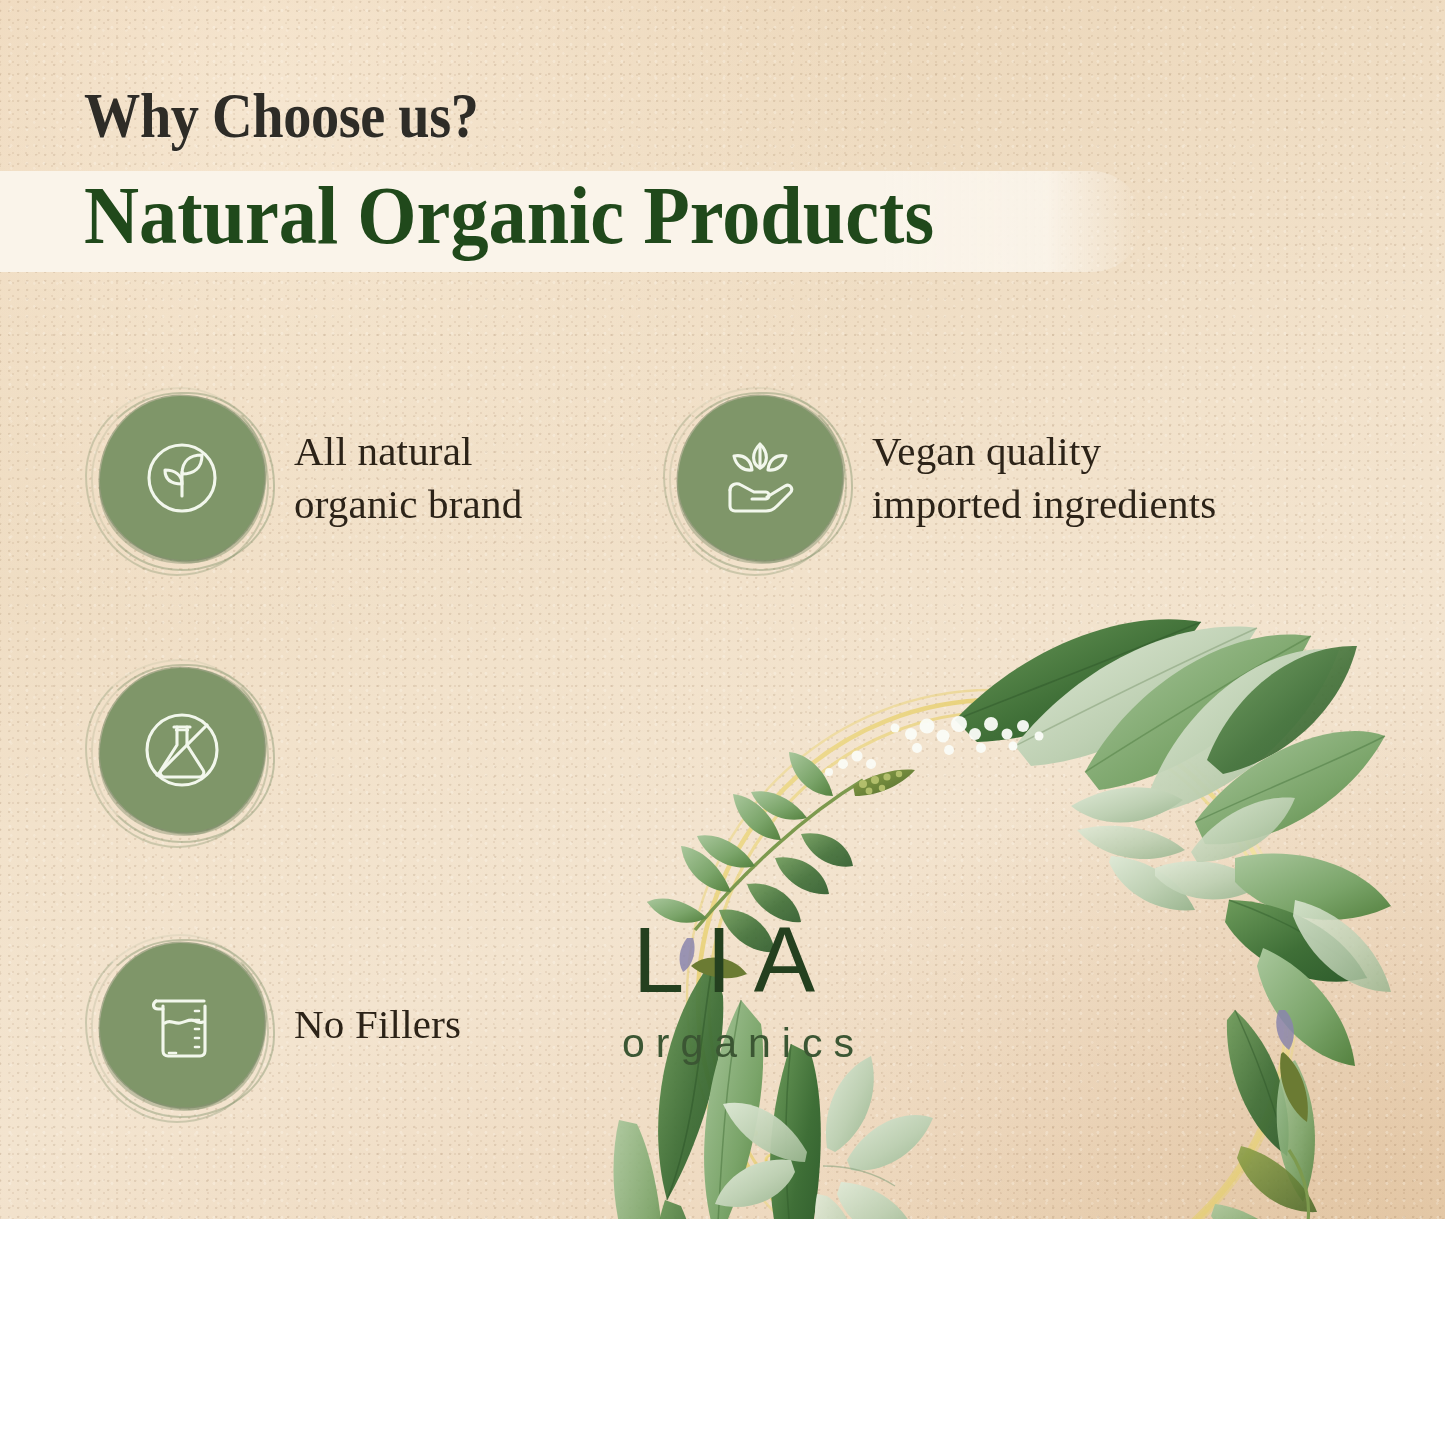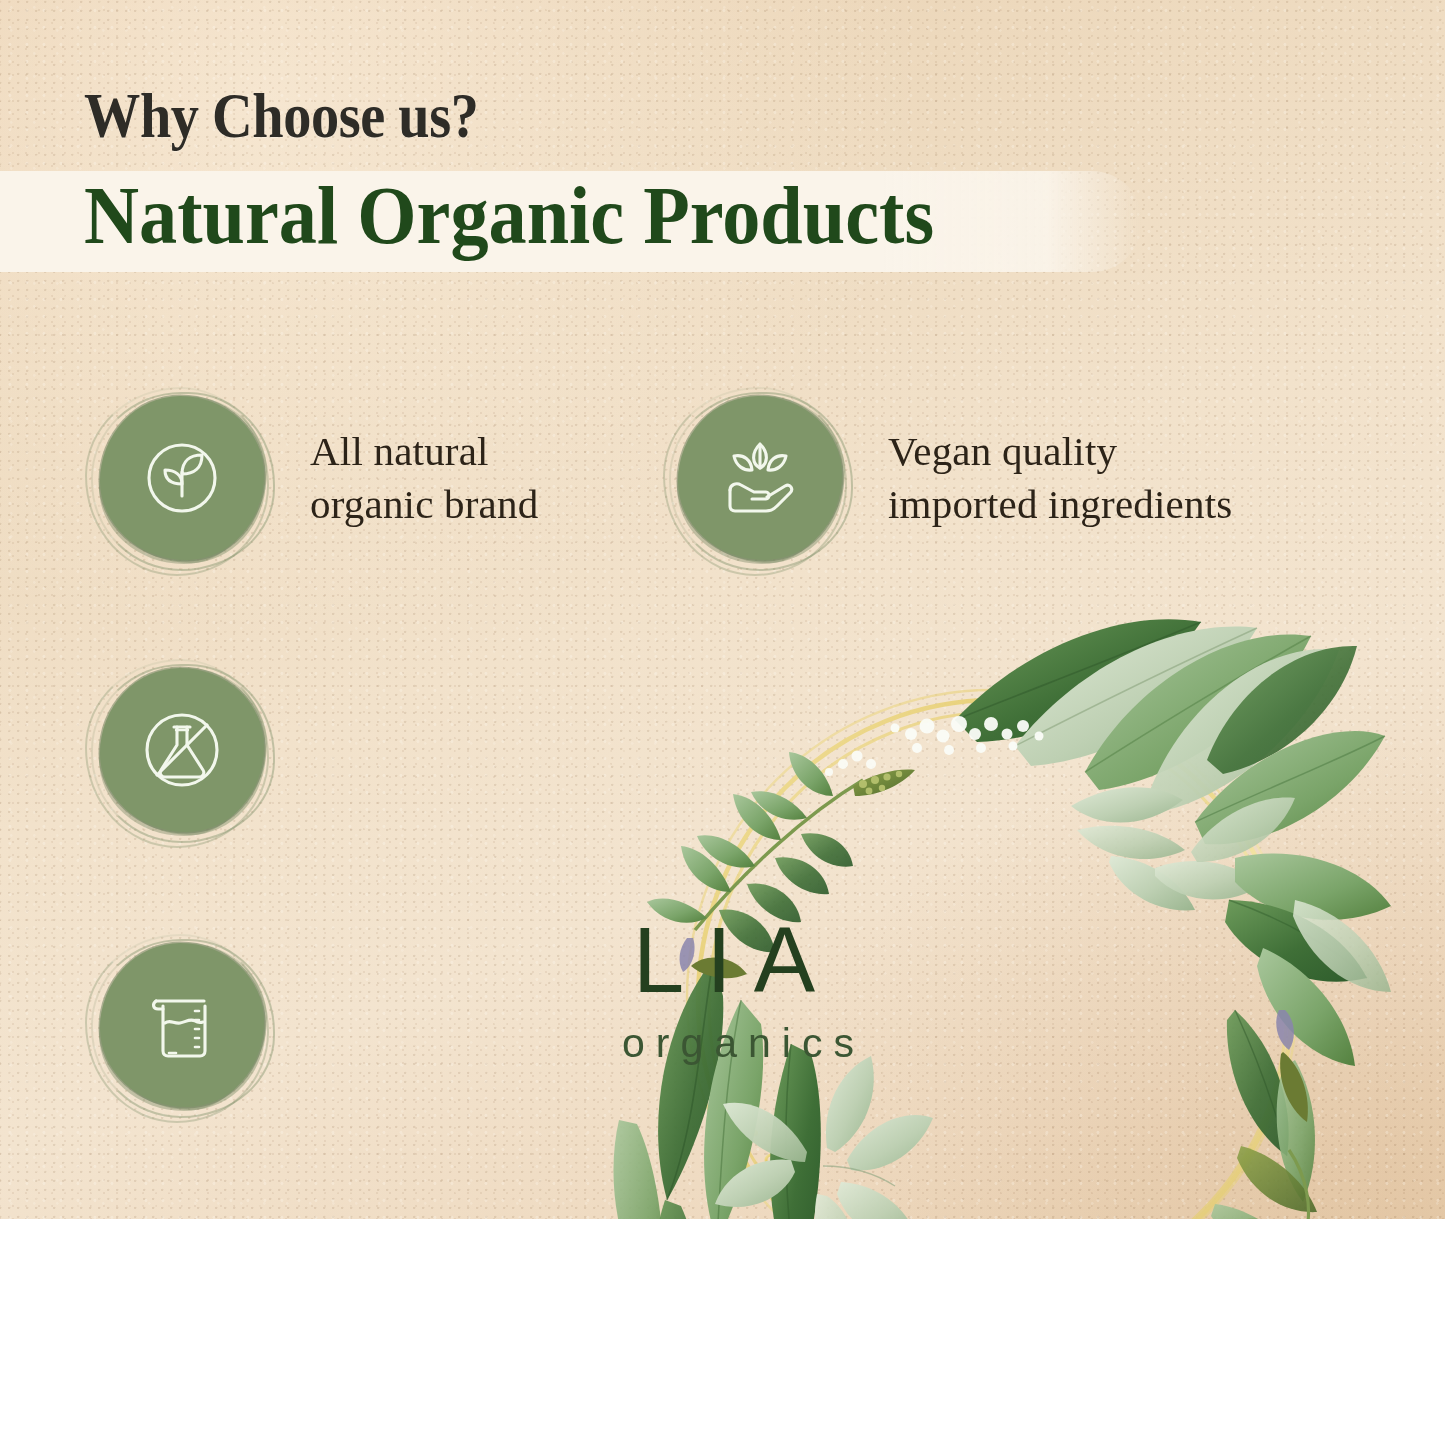--- a/index.html
+++ b/index.html
@@ -118,21 +118,21 @@
     border-top-color:rgba(116,136,97,.10);
   }
   .badge .glyph{
     position:relative; z-index:3;
     width:100px; height:100px;
     display:flex; align-items:center; justify-content:center;
   }
   .badge .glyph svg{ width:100%; height:100%; display:block; }
 
   .ftext{
-    margin-left:40px;
+    margin-left:24px;
     font-family:"Liberation Serif", serif;
     font-size:41px;
     line-height:1.30;
     color:#2c2318;
     white-space:pre-line;
     letter-spacing:.2px;
   }
 
   
   .f0{ left:94px;  top:390px; }
@@ -260,20 +260,21 @@
 
             <path d="M63 36 L67 36" stroke-width="2.6"></path>
             <path d="M63 45 L67 45" stroke-width="2.6"></path>
             <path d="M63 54 L67 54" stroke-width="2.6"></path>
             <path d="M63 63 L67 63" stroke-width="2.6"></path>
             <path d="M63 72 L67 72" stroke-width="2.6"></path>
             <path d="M37 78 L44 78" stroke-width="2.6"></path>
           </svg>
         </div>
       </div>
+      <div class="ftext">No Fillers</div>
     </div>
 
 
   </div>
 
   <div class="wreath">
     <svg viewBox="0 0 800 800">
       <defs>
         <linearGradient id="gold" x1="0" y1="0" x2="1" y2="1">
           <stop offset="0%" stop-color="#f3e3a2"></stop>

